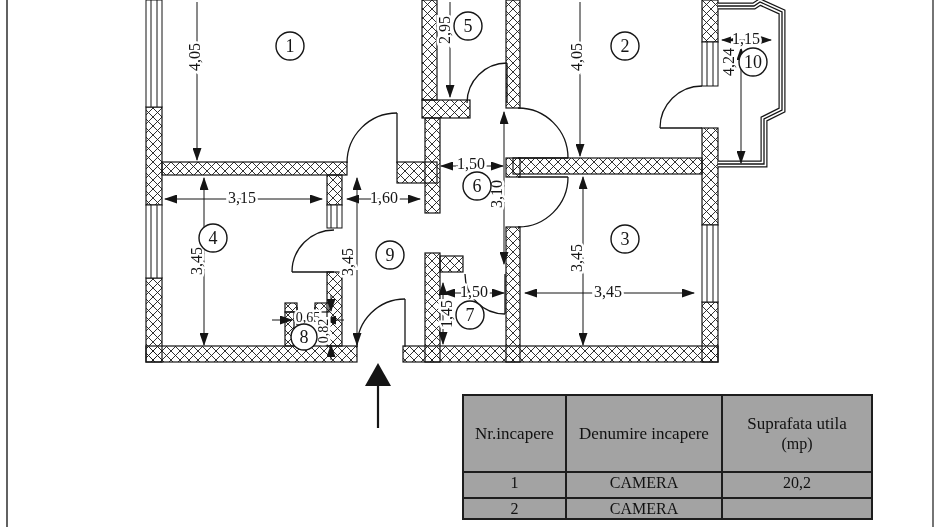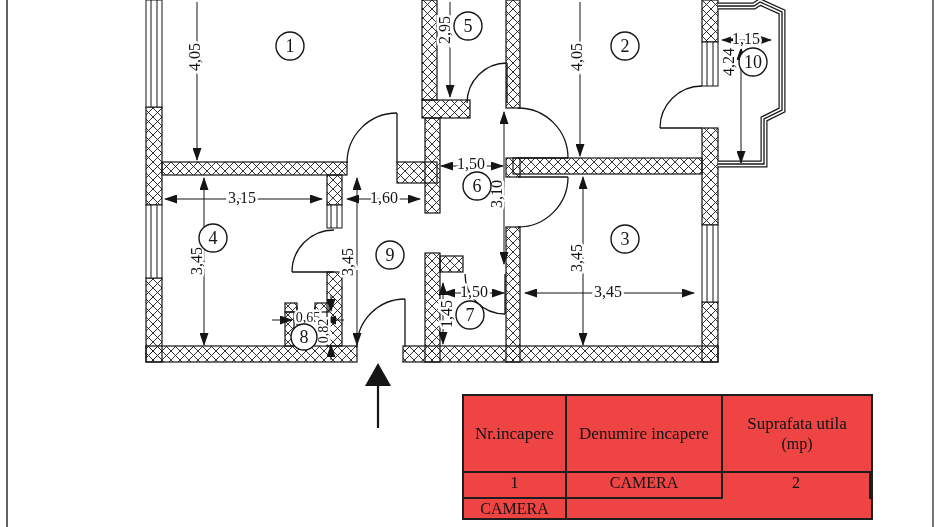--- a/index.html
+++ b/index.html
@@ -3,21 +3,21 @@
 <meta charset="utf-8">
 <style>
   html,body{margin:0;padding:0;background:#fff;}
   .stage{position:relative;width:938px;height:527px;background:#ffffff;overflow:hidden;
          font-family:"Liberation Serif", serif;}
   .stage svg{position:absolute;left:0;top:0;}
   .dim-text{font-family:"Liberation Serif", serif;font-size:16px;fill:#151515;
             paint-order:stroke;stroke:#ffffff;stroke-width:5px;font-weight:400;}
   .room-num{font-family:"Liberation Serif", serif;font-size:18px;fill:#151515;}
   .areas-table{position:absolute;left:462px;top:394px;width:411px;
-               border:2px solid #1d1d1d;background:#ef4444;box-sizing:border-box;
+               border:2px solid #1d1d1d;background:#a3a3a3;box-sizing:border-box;
                display:grid;grid-template-columns:103px 156px 148px;grid-template-rows:77px 26px 19px;}
   .areas-table .cell{border-right:2px solid #1d1d1d;border-bottom:2px solid #1d1d1d;
                display:flex;flex-direction:column;align-items:center;justify-content:center;
                font-size:17px;color:#111;line-height:1.25;}
   .areas-table .cell.lastcol{border-right:none;}
   .areas-table .cell.datarow{border-bottom:none;font-size:16px;justify-content:flex-start;}
   .areas-table .cell.r1{border-bottom:2px solid #1d1d1d;}
   .areas-table .cell .sub{font-size:16px;}
 </style>
 </head>
@@ -229,16 +229,17 @@
 
 <div class="areas-table">
   <div class="cell">Nr.incapere</div>
   <div class="cell">Denumire incapere</div>
   <div class="cell lastcol">
     <span>Suprafata utila</span>
     <span class="sub">(mp)</span>
   </div>
   <div class="cell datarow r1">1</div>
   <div class="cell datarow r1">CAMERA</div>
+  <div class="cell datarow r1 lastcol">20,2</div>
   <div class="cell datarow">2</div>
   <div class="cell datarow">CAMERA</div>
 </div>
 </div>
 
 </body></html>

